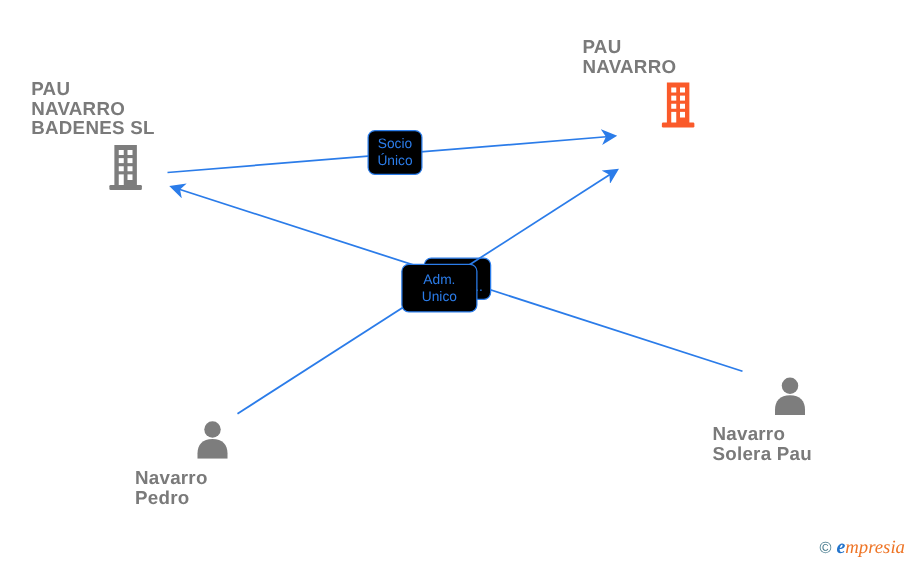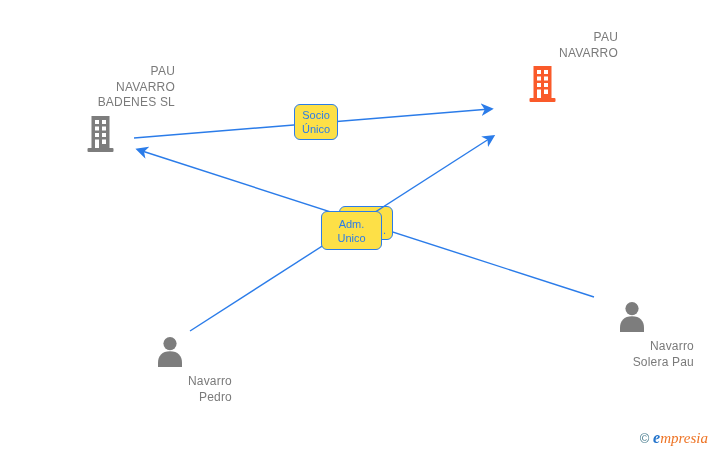--- a/index.html
+++ b/index.html
@@ -10,59 +10,60 @@
     background: #ffffff;
     overflow: hidden;
     font-family: "Liberation Sans", sans-serif;
   }
   .layer { position: absolute; left: 0; top: 0; width: 728px; height: 450px; pointer-events: none; }
   .edge-line { stroke: #2b7ce9; stroke-width: 1.4; fill: none; }
 
   .edge-label {
     position: absolute;
     box-sizing: border-box;
-    background: #fde047;
+    background: #000000;
     border: 1.5px solid #2b7ce9;
     border-radius: 6px;
     color: #2b7ce9;
     font-size: 11px;
     line-height: 14px;
     text-align: center;
     display: flex;
     align-items: center;
     justify-content: center;
     padding: 2px 3px;
     overflow: hidden;
   }
   #edge-label-socio   { left: 294px; top: 104px; width: 44px; height: 36px; }
   #edge-label-adm-back  { left: 339px; top: 206px; width: 54px; height: 34px; }
   #edge-label-adm-front { left: 321px; top: 211px; width: 61px; height: 39px; }
 
   .node { position: absolute; text-align: center; }
   .node-label {
     color: #7a7a7a;
-    font-size: 12px;
+    font-size: 15px;
     line-height: 15.5px;
-    text-align: right;
+    text-align: left;
     letter-spacing: 0.2px;
     white-space: nowrap;
+    font-weight: bold;
   }
   .node-label span { display: block; }
 
   #node-company-left  { left: 25px;  top: 64px;  width: 150px; }
   #node-company-right { left: 466px; top: 30px;  width: 152px; }
   #node-person-left   { left: 108px; top: 336px; width: 124px; }
   #node-person-right  { left: 570px; top: 301px; width: 124px; }
 
   .node-icon { display: inline-block; margin-top: 3px; }
   #node-person-left .node-icon, #node-person-right .node-icon { margin-top: 0; margin-bottom: 3px; }
 
   #brand {
     position: absolute;
-    right: 20px;
+    right: 4px;
     bottom: 3px;
     font-size: 14px;
     white-space: nowrap;
   }
   #brand .copy { color: #44798c; font-family: "Liberation Sans", sans-serif; font-size: 13px; }
   #brand .b1 { color: #2374cc; font-family: "Liberation Serif", serif; font-style: italic; font-size: 16px; font-weight: bold; }
   #brand .b2 { color: #ee7425; font-family: "Liberation Serif", serif; font-style: italic; font-size: 15px; }
 </style>
 </head>
 <body>

